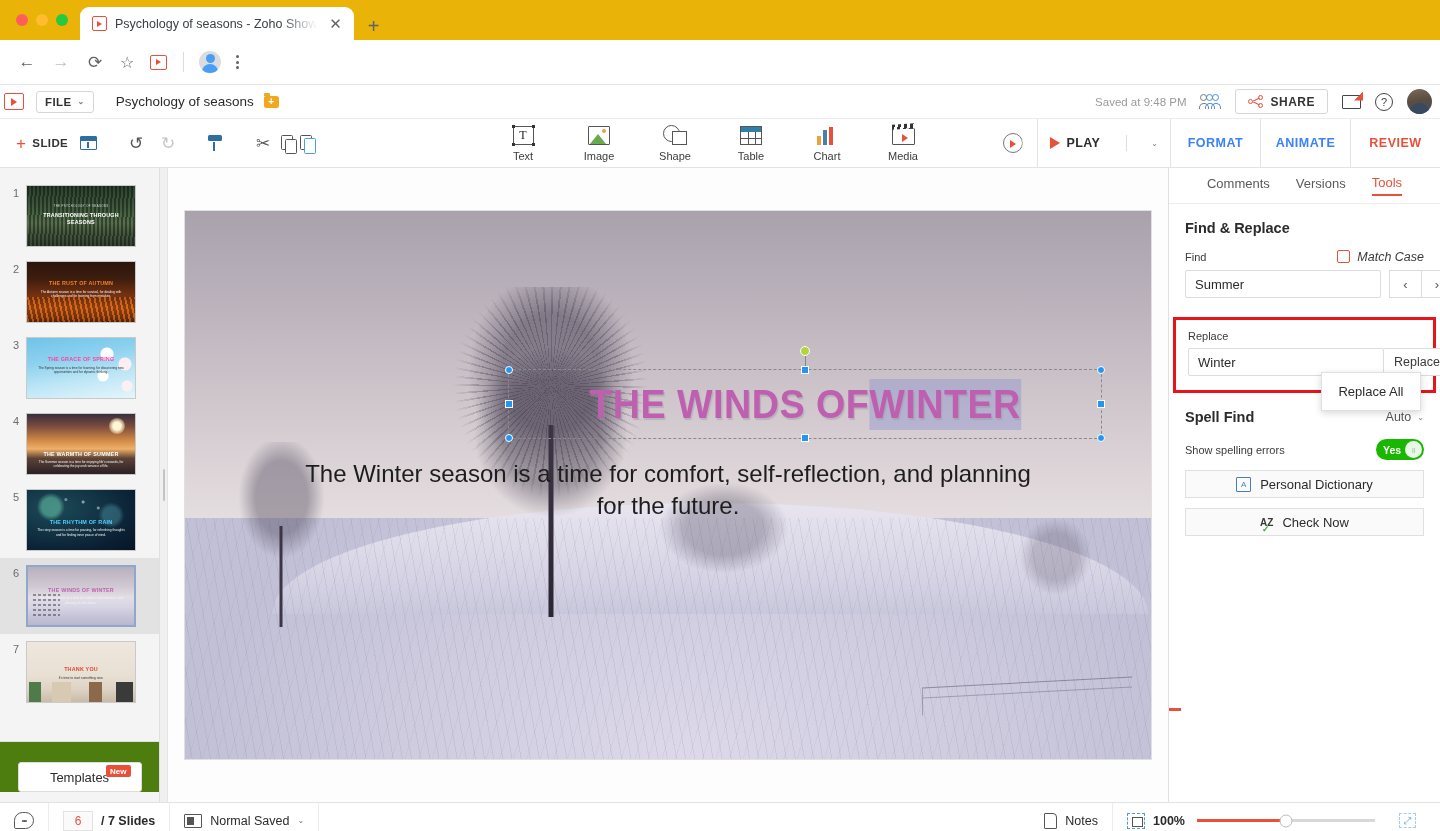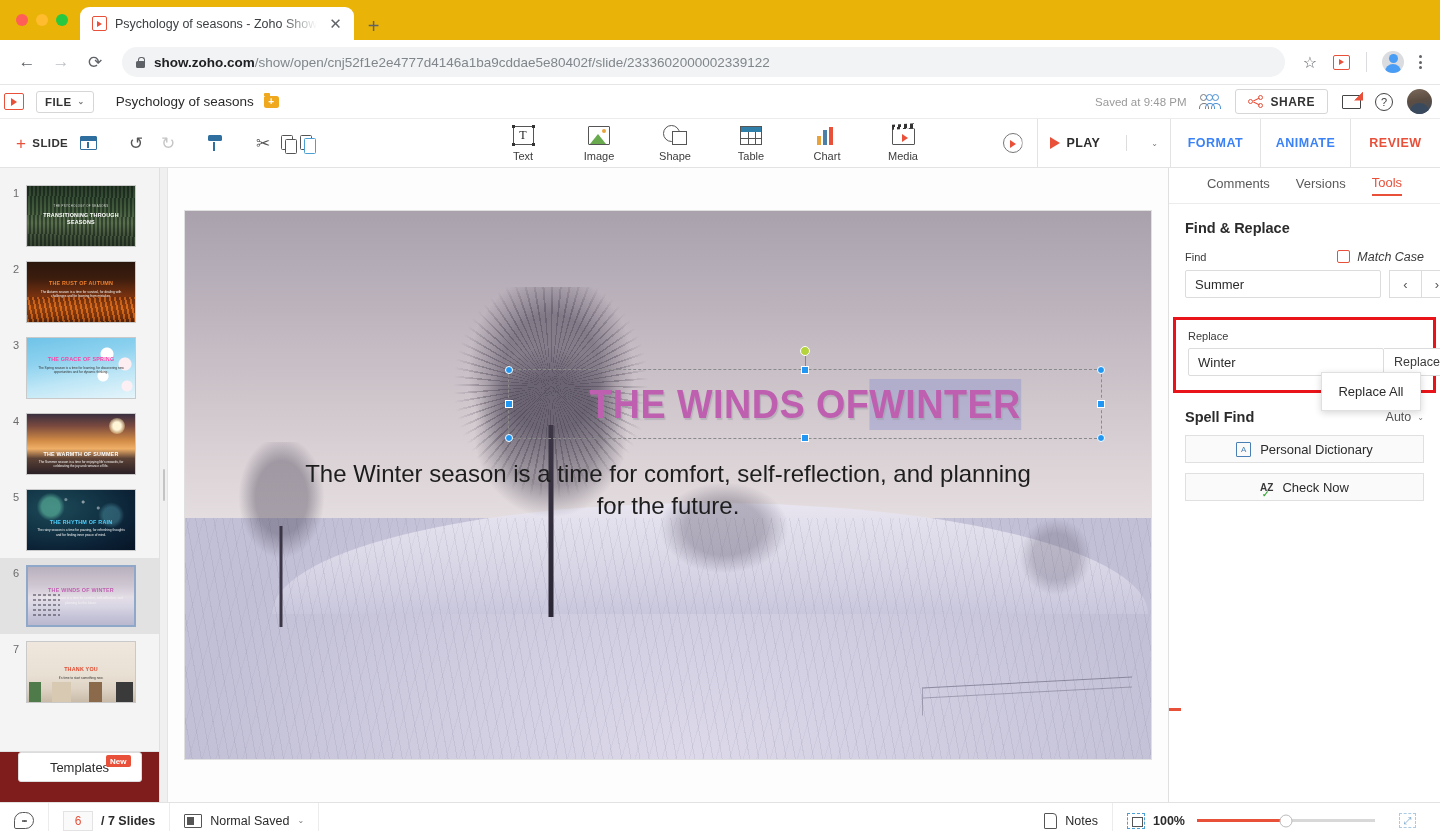--- a/index.html
+++ b/index.html
@@ -403,23 +403,23 @@
   .bg6::after { content:""; position:absolute; left:4px; bottom:8px; width:28px; height:26px;
       background: radial-gradient(circle at 50% 90%, rgba(60,55,70,.5) 0 1.5px, transparent 2px);
       background-size: 5px 5px; }
   .bg7 { position: absolute; inset: 0; background:
       linear-gradient(180deg,#efe7dd 0%,#e9e0d4 55%,#ded3c4 78%,#c9bba8 100%); }
   .bg7::after { content:""; position:absolute; left:2px; right:2px; bottom:0; height:20px;
       background: linear-gradient(90deg,#4f7a4a 0 12%, transparent 12% 22%, #d8c9b2 22% 40%,
         transparent 40% 58%, #8a6a4a 58% 70%, transparent 70% 84%, #3a3a3a 84% 100%); }
 
   .templates-wrap {
-    position: absolute; bottom: 0; left: 0; right: 0; height: 51px;
-    background: #7f1d1d; border-top: 1px solid #e0e0e0;
-    display: flex; align-items: flex-start; justify-content: center;
+    position: absolute; bottom: 10px; left: 0; right: 0; height: 51px;
+    background: #4d7c0f; border-top: 1px solid #e0e0e0;
+    display: flex; align-items: flex-end; justify-content: center;
   }
   .templates-btn {
     background: #fff; border: 1px solid #dcdcdc; border-radius: 3px;
     height: 30px; width: 124px; display: flex; align-items: center; justify-content: center;
     gap: 6px; font-size: 13px; color: #2b2b2b; cursor: pointer; position: relative;
   }
   .new-badge {
     background: #e8503a; color: #fff; font-size: 8px; border-radius: 2px;
     padding: 1.5px 4px; position: absolute; top: 2px; right: 10px; font-weight: bold;
   }
@@ -713,24 +713,20 @@
     <span class="tab-title">Psychology of seasons - Zoho Show</span>
     <span class="tab-close">✕</span>
   </div>
   <span class="newtab">+</span>
 </div>
 
 <div class="browser-navbar">
   <span class="navbtn">←</span>
   <span class="navbtn disabled">→</span>
   <span class="navbtn">⟳</span>
-  <div class="omnibox">
-    <span class="lock"></span>
-    <span class="url"><span class="dom">show.zoho.com</span><span class="path">/show/open/cnj52f1e2e4777d4146a1ba9cddae5e80402f/slide/2333602000002339122</span></span>
-  </div>
   <span class="star">☆</span>
   <span class="ext-icon"></span>
   <span class="vsep"></span>
   <span class="avatar-blue"></span>
   <span class="kebab">
       <i></i>
       <i></i>
       <i></i>
     </span>
 </div>
@@ -991,20 +987,27 @@
     </div>
 
     <div class="spell-head">
       <span class="spell-title">Spell Find</span>
       <span class="auto-sel">
         <span>Auto</span>
         <span class="chev">⌄</span>
       </span>
     </div>
 
+    <div class="rp-row">
+      <span class="rp-label">Show spelling errors</span>
+      <span class="toggle">
+        <span class="yes">Yes</span>
+        <span class="knob">॥</span>
+      </span>
+    </div>
 
     <div class="pbtn">
       <span class="dict-glyph">A</span>
       <span>Personal Dictionary</span>
     </div>
     <div class="pbtn">
       <span class="az-glyph">AZ</span>
       <span>Check Now</span>
     </div>
     <span class="rp-bottom-accent"></span>

